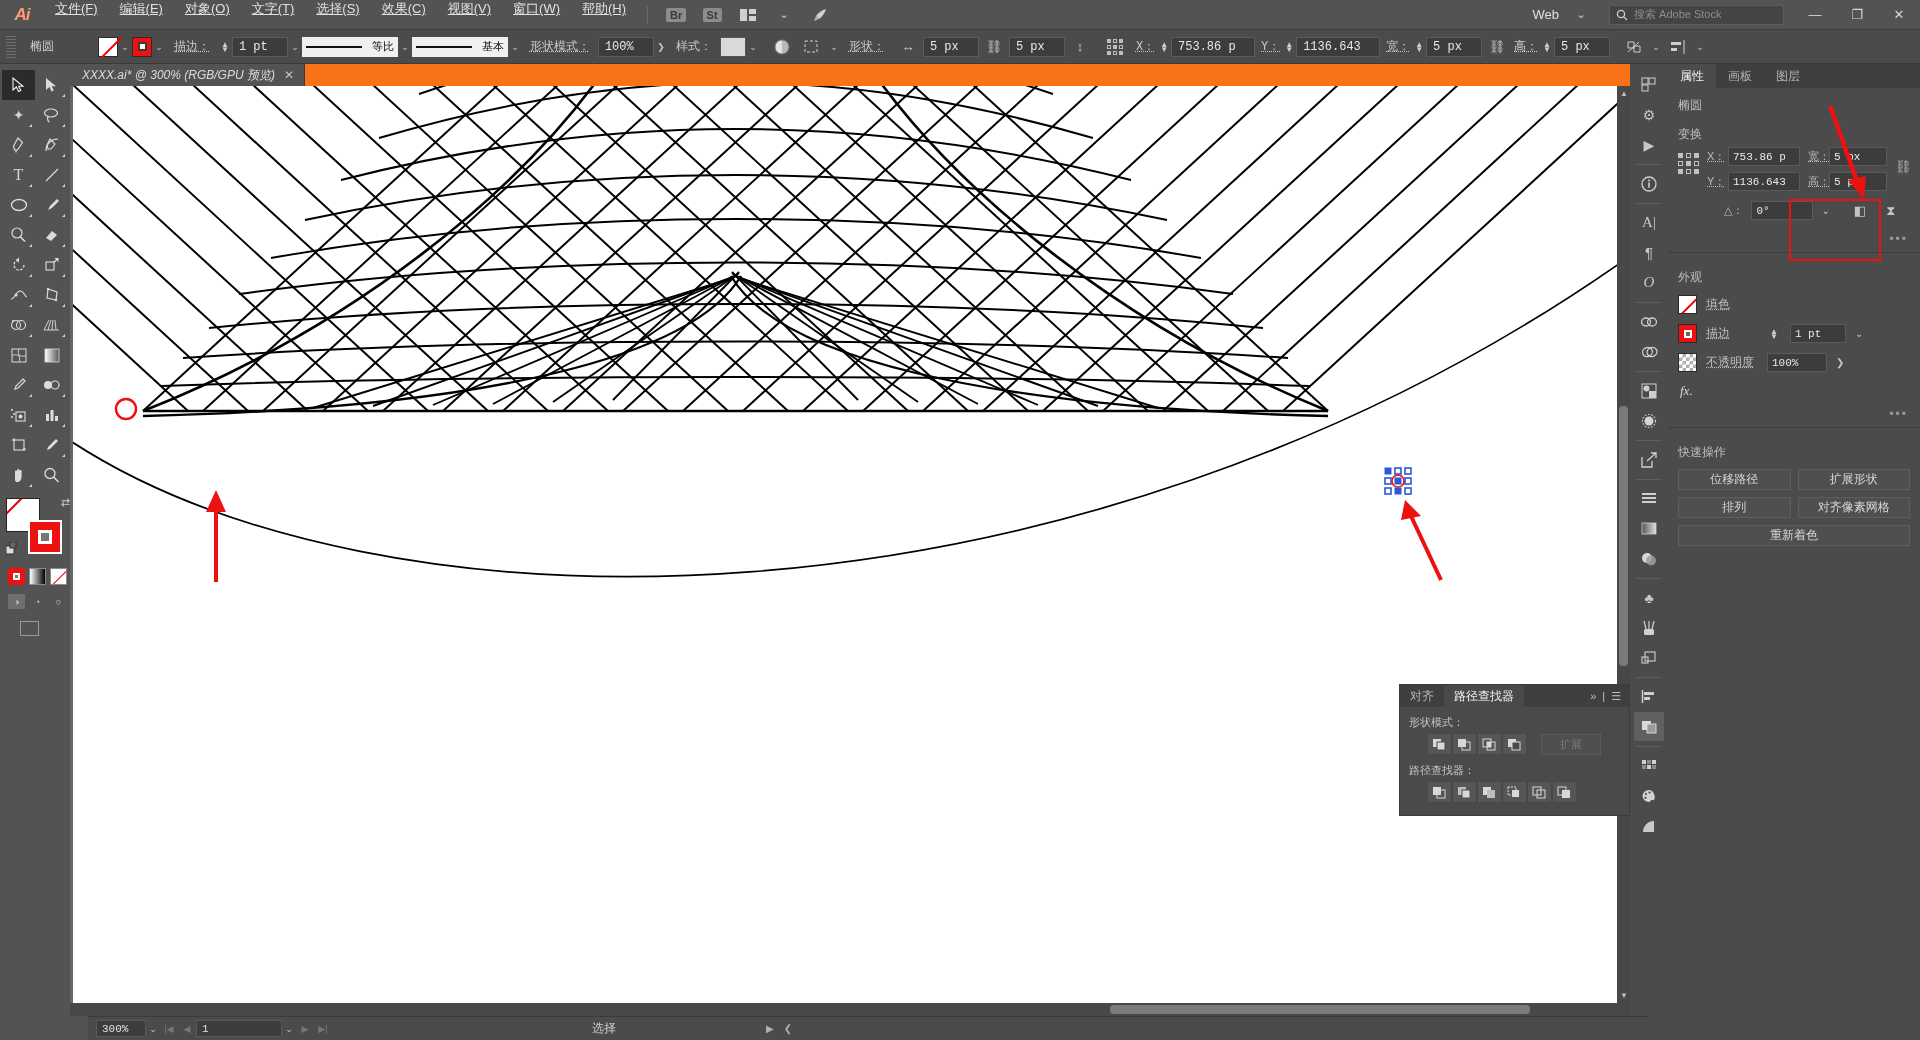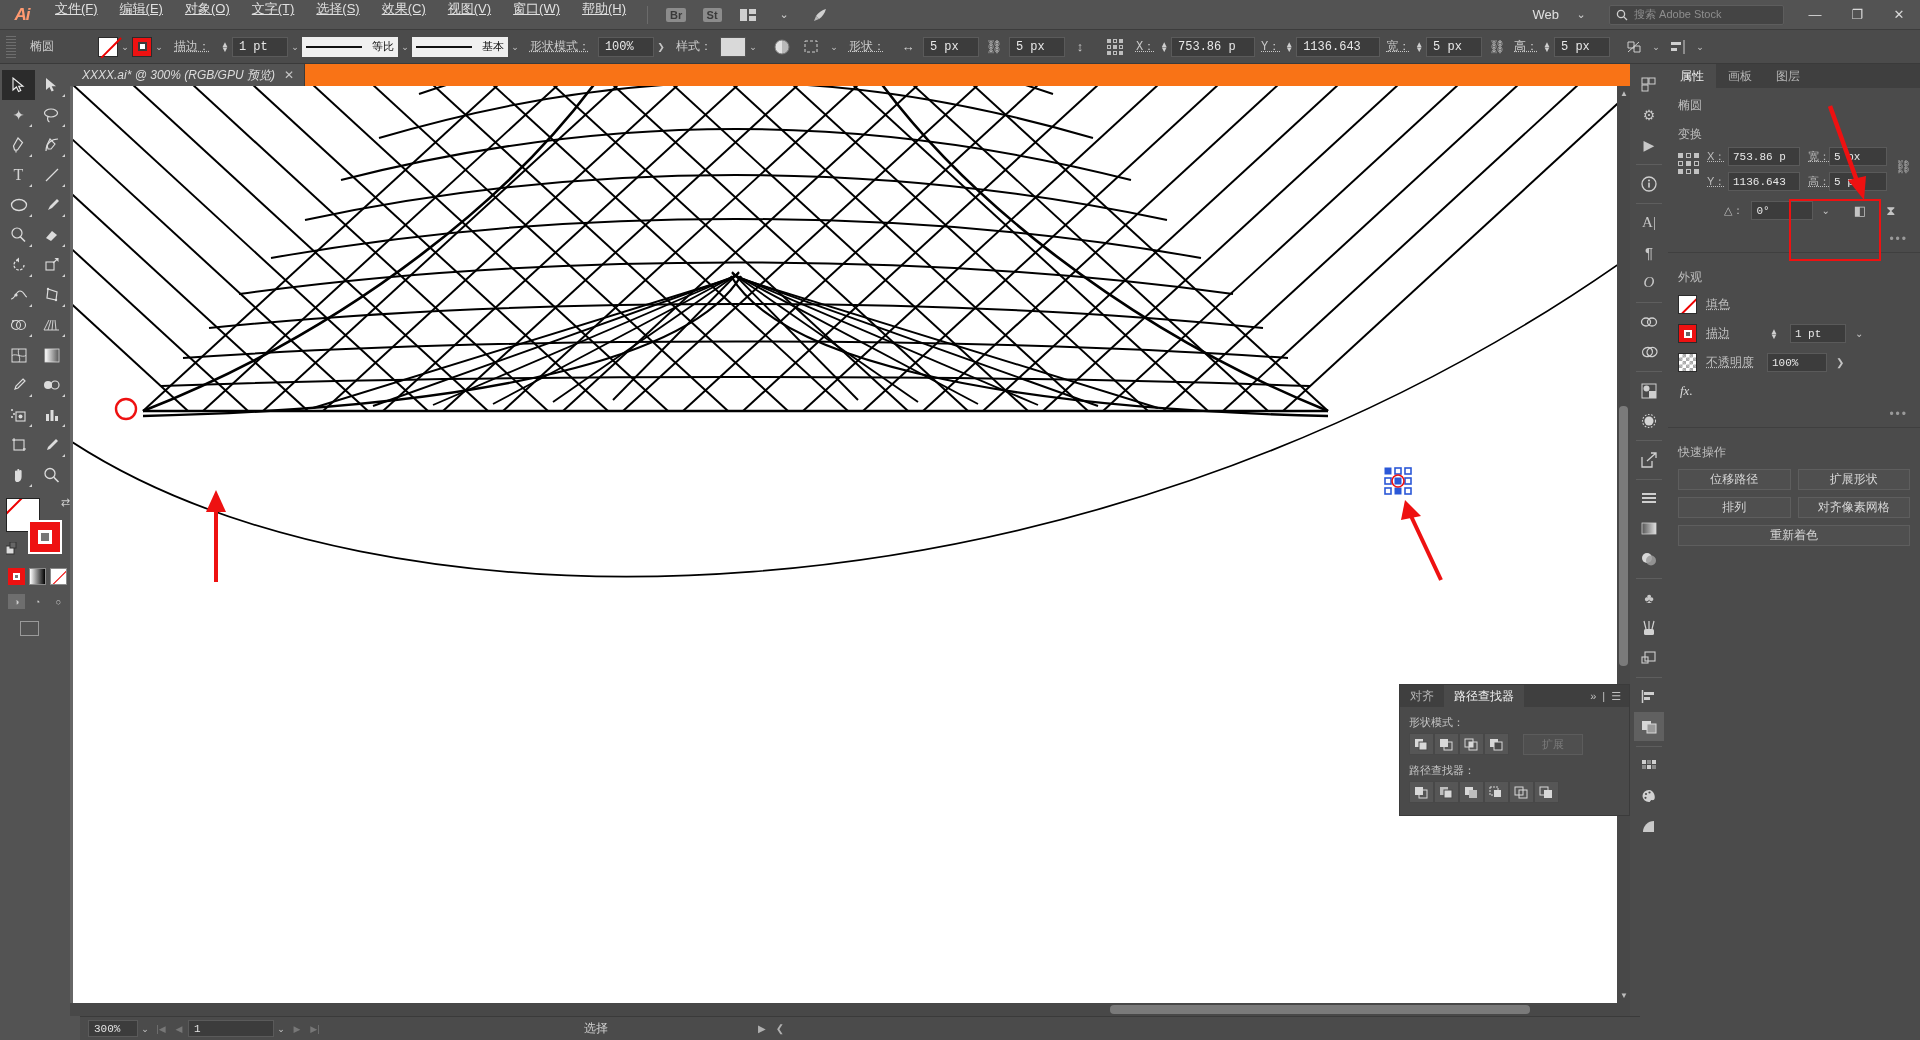--- a/index.html
+++ b/index.html
@@ -175,21 +175,21 @@
   
   .pathfinder {
     position:absolute; left:1399px; top:684px; width:231px; height:132px;
     background:#4a4a4a; border:1px solid #3b3b3b;
   }
   .pf-tabs { display:flex; align-items:center; height:22px; background:#3f3f3f; }
   .pf-tab { padding:0 10px; height:22px; line-height:22px; font-size:12px; color:#b6b6b6; }
   .pf-tab.active { background:#4a4a4a; color:#f0f0f0; }
   .pf-tabs .right { margin-left:auto; display:flex; align-items:center; gap:6px; padding-right:8px; color:#c0c0c0; font-size:11px; }
   .pf-sec { font-size:11px; color:#c4c4c4; padding:8px 0 3px 9px; }
-  .pf-row { display:flex; padding-left:9px; align-items:center; }
+  .pf-row { display:flex; padding-left:9px; align-items:center;margin-left:18px; }
   .pf-btn {
     width:25px; height:22px; background:#565656; border:1px solid #484848;
     display:flex; align-items:center; justify-content:center;
   }
   .pf-expand { margin-left:14px; width:60px; height:21px; background:#4f4f4f; border:1px solid #5c5c5c;
     font-size:11px; color:#7b7b7b; display:flex; align-items:center; justify-content:center; }
 
   
   .dockicons {
     position:absolute; left:1630px; top:64px; width:38px; height:976px; background:#4b4b4b;
@@ -244,21 +244,21 @@
   .qa-grid { display:grid; grid-template-columns:1fr 1fr; gap:7px; padding:4px 10px 0 10px; }
   .qa-btn {
     height:21px; background:#4f4f4f; border:1px solid #5e5e5e; color:#d6d6d6;
     font-size:12px; display:flex; align-items:center; justify-content:center;
   }
   .qa-btn.full { grid-column:1 / span 2; }
   .dots { color:#9a9a9a; font-size:12px; letter-spacing:2px; text-align:right; padding-right:12px; }
 
   
   .statusbar {
-    position:absolute; left:80px; bottom:0; width:1560px; height:24px; background:#4b4b4b;
+    position:absolute; left:88px; bottom:0; width:1560px; height:24px; background:#4b4b4b;
     display:flex; align-items:center; border-top:1px solid #3a3a3a; padding-left:8px;margin-top:8px;
   }
   .sb-field {
     height:17px; background:#3c3c3c; border:1px solid #5a5a5a; color:#e4e4e4;
     font-size:11px; font-family:"Liberation Mono", monospace; display:flex; align-items:center;
     padding:0 5px; min-width:50px;
   }
   .sb-ic { width:18px; text-align:center; color:#b4b4b4; font-size:9px; }
   .sb-ic.dim { color:#777; }
   .sb-status { font-size:12px; color:#cfcfcf; margin-left:260px; }

